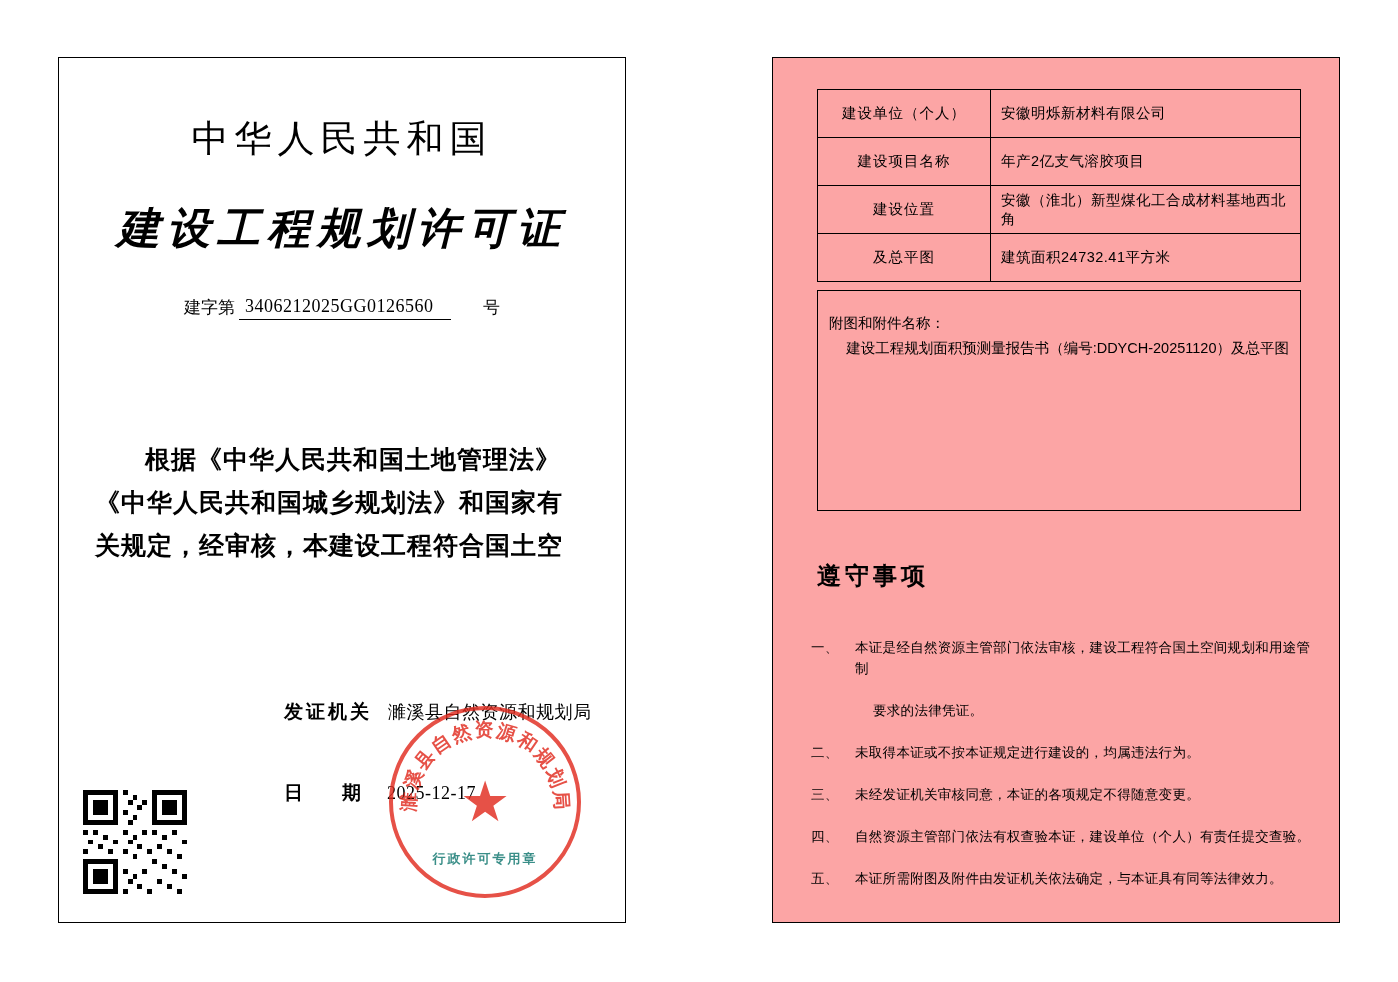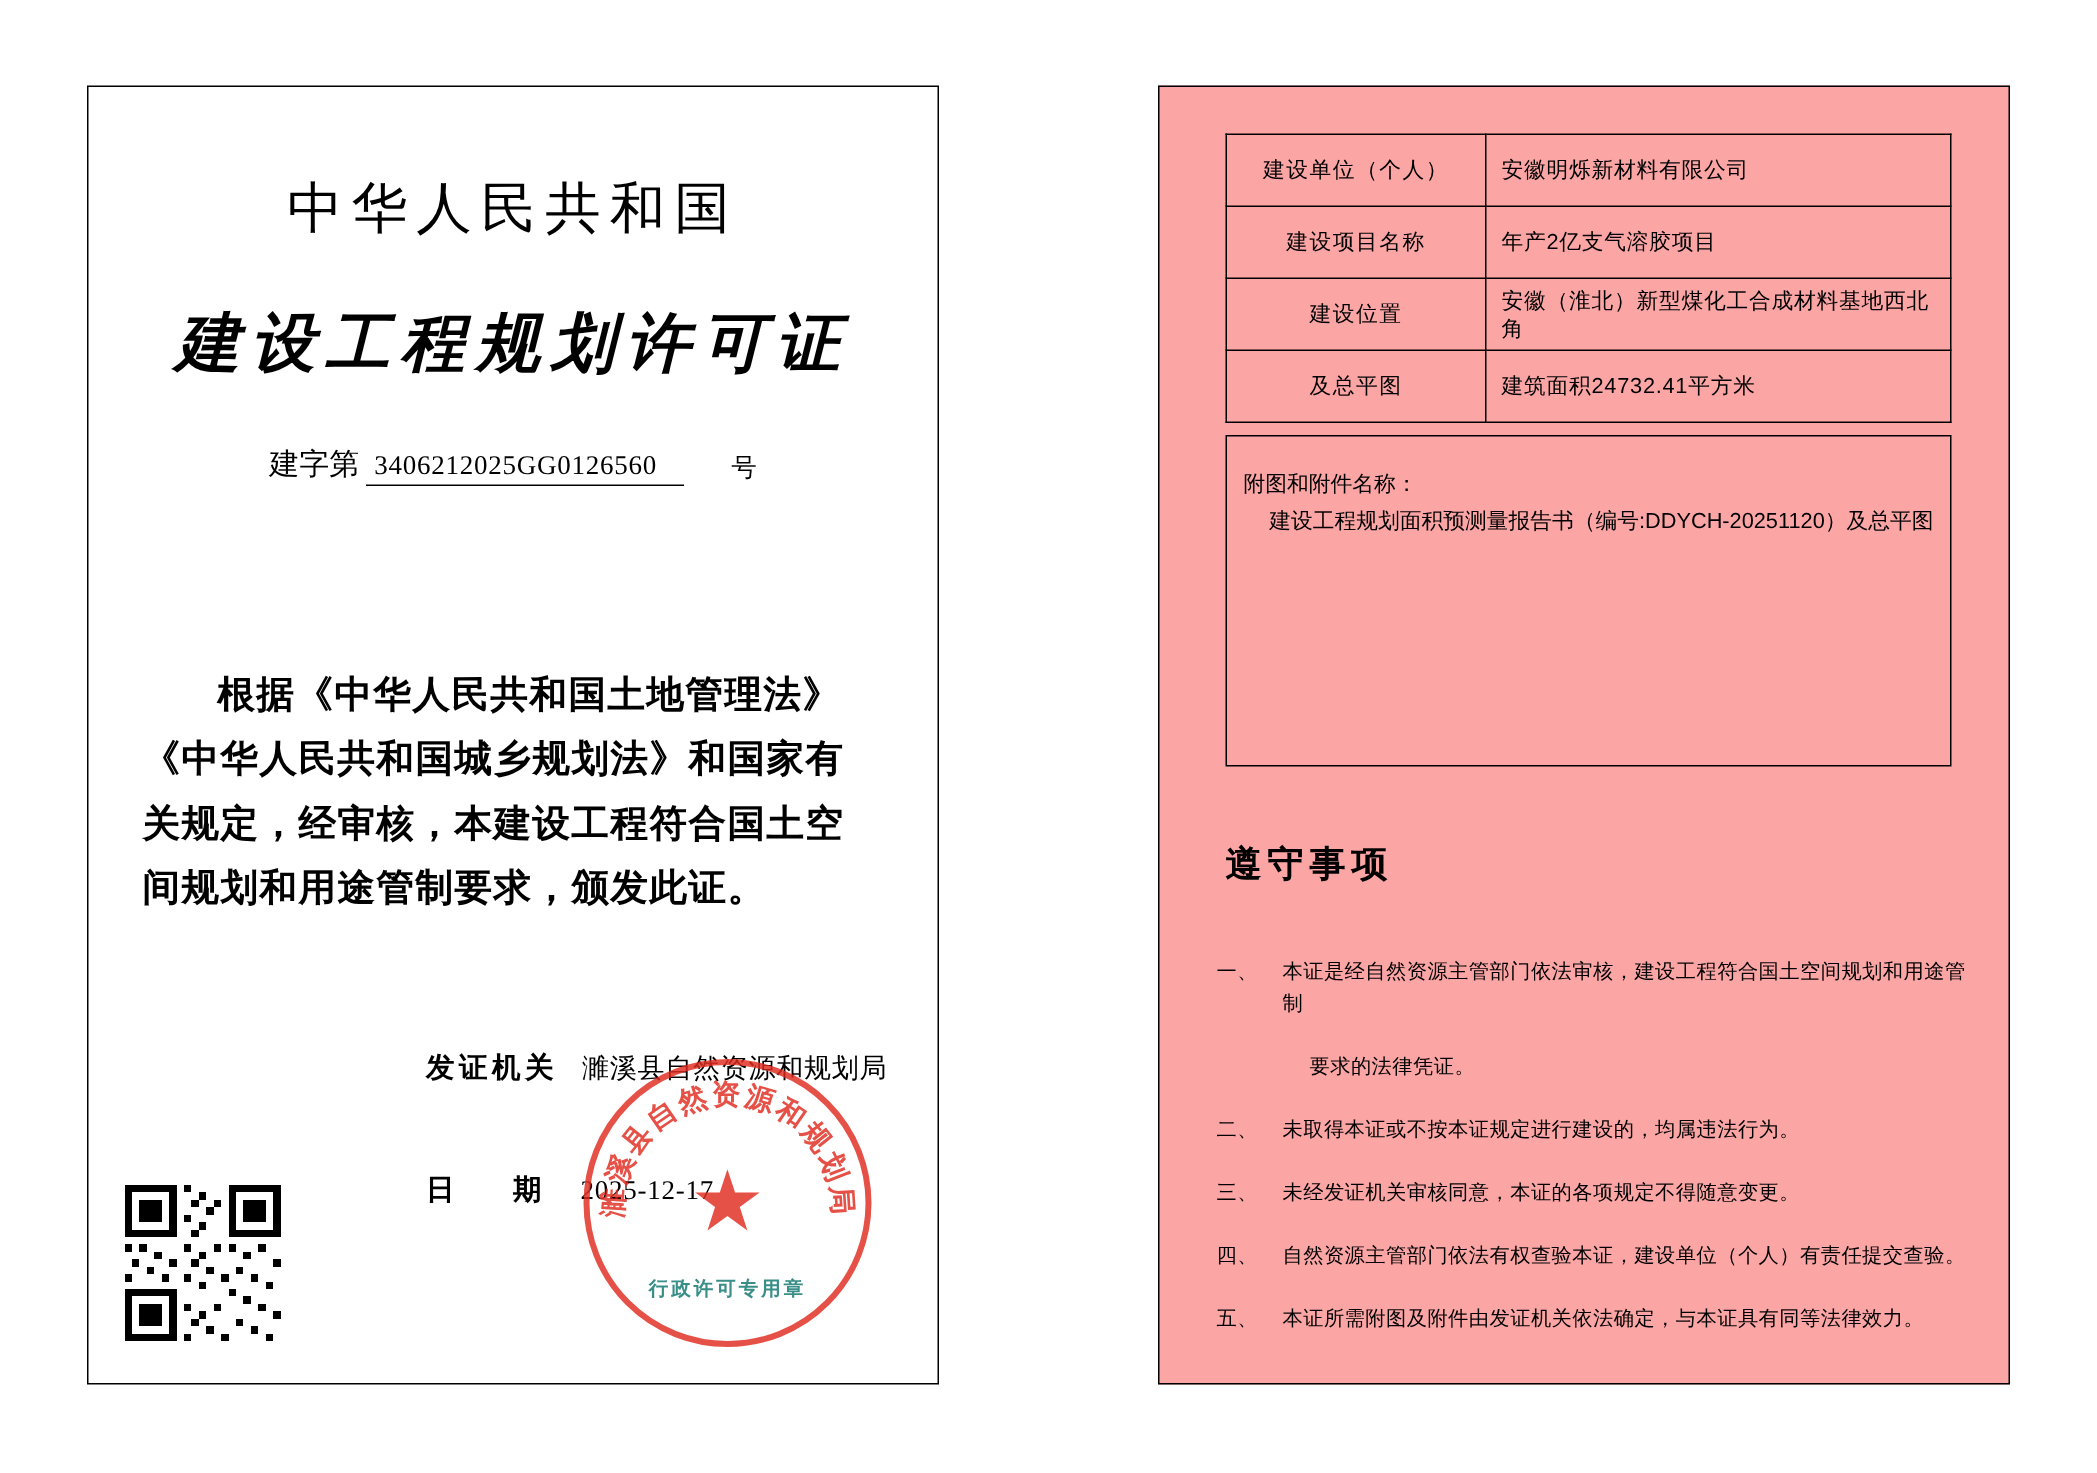--- a/index.html
+++ b/index.html
@@ -48,21 +48,21 @@
   }
 
   .cert-number-row {
     margin-top: 38px;
     display: flex;
     justify-content: center;
     align-items: flex-end;
     font-size: 17px;
   }
   .cert-number-row .lbl {
-    font-size: 20px;
+    font-size: 17px;
     padding-bottom: 1px;
   }
   .cert-number-row .num {
     font-size: 18px;
     border-bottom: 1px solid #000;
     padding: 0 6px 2px 6px;
     min-width: 200px;
     text-align: left;
     margin: 0 4px;
     letter-spacing: 0.5px;
@@ -263,21 +263,20 @@
   <div class="cert-number-row">
     <span class="lbl">建字第</span>
     <span class="num">3406212025GG0126560</span>
     <span class="suffix">号</span>
   </div>
 
   <div class="legal-text">
     <div class="l1">根据《中华人民共和国土地管理法》</div>
     <div>《中华人民共和国城乡规划法》和国家有</div>
     <div>关规定，经审核，本建设工程符合国土空</div>
-    <div>间规划和用途管制要求，颁发此证。</div>
   </div>
 
   <div class="issuer-block">
     <div class="issuer-row">
       <span class="k">发证机关</span>
       <span class="v">濉溪县自然资源和规划局</span>
     </div>
     <div class="issuer-row date">
       <span class="k">日　期</span>
       <span class="v">2025-12-17</span>

